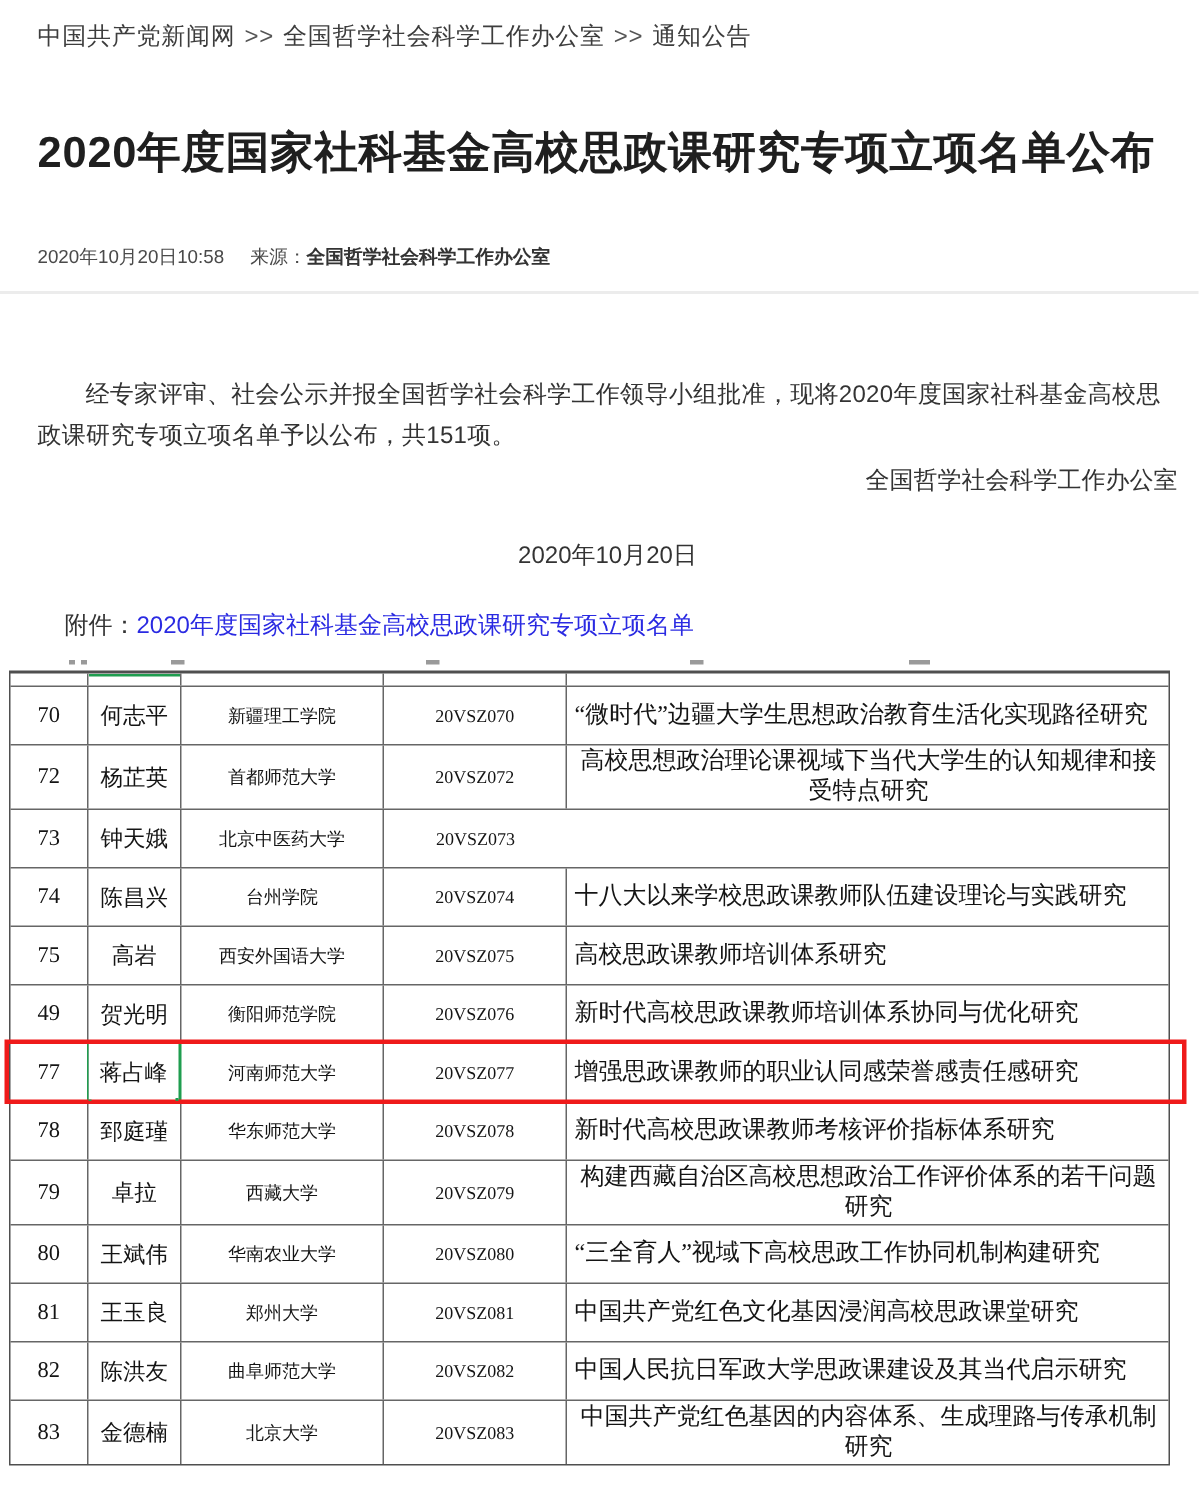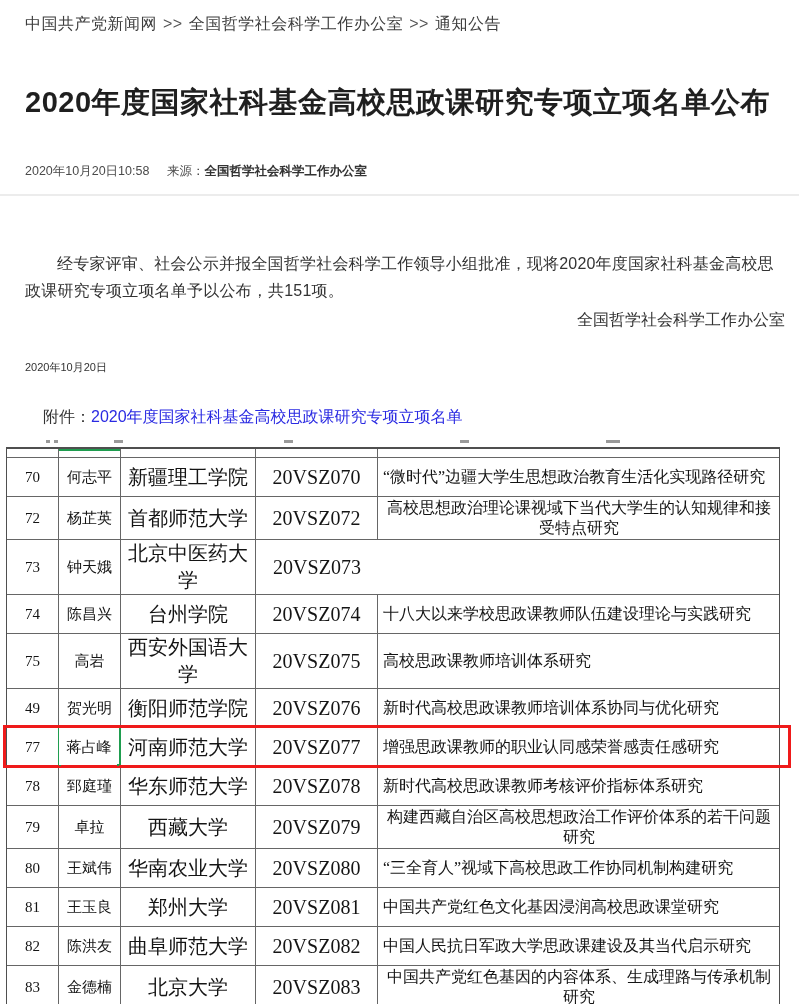--- a/index.html
+++ b/index.html
@@ -35,21 +35,21 @@
     position:absolute;left:25px;top:234px;width:760px;
     font-size:16px;line-height:27px;color:#333;
     text-indent:2em;letter-spacing:0.2px;
   }
   .signature{
     position:absolute;left:25px;top:310px;width:760px;
     font-size:16px;color:#333;text-align:right;
   }
   .sign-date{
     position:absolute;left:25px;top:360px;width:760px;
-    font-size:11px;color:#333;text-align:left;
+    font-size:16px;color:#333;text-align:center;
   }
   .attachment{
     position:absolute;left:43px;top:407px;
     font-size:16px;color:#333;
   }
   .attachment a{color:#2a2ae2;text-decoration:none;cursor:pointer;}
   
   .remnant{position:absolute;height:3px;background:#9a9a9a;}
   
   .tbl{
@@ -70,21 +70,21 @@
     display:flex;align-items:center;justify-content:center;
     font-size:15px;text-align:center;
     box-sizing:border-box;
     overflow:hidden;
   }
   .td:last-child{border-right:none;}
   .c-title{
     justify-content:flex-start;text-align:center;
     font-size:16px;line-height:20px;padding:1px 4px 1px 5px;
   }
-  .c-org,.c-code{font-size:20px;}
+  .c-org,.c-code{font-size:12px;}
   
   .strip .td{min-height:8px;}
   .strip .c-name{box-shadow:inset 0 2px 0 0 #1f9d4f;}
   
   .hl{position:relative;}
   .hl::after{
     content:"";position:absolute;left:-4px;right:-12px;top:-3px;bottom:-2px;
     border:3px solid #ef1a1a;pointer-events:none;z-index:5;
   }
   .hl .c-name{

